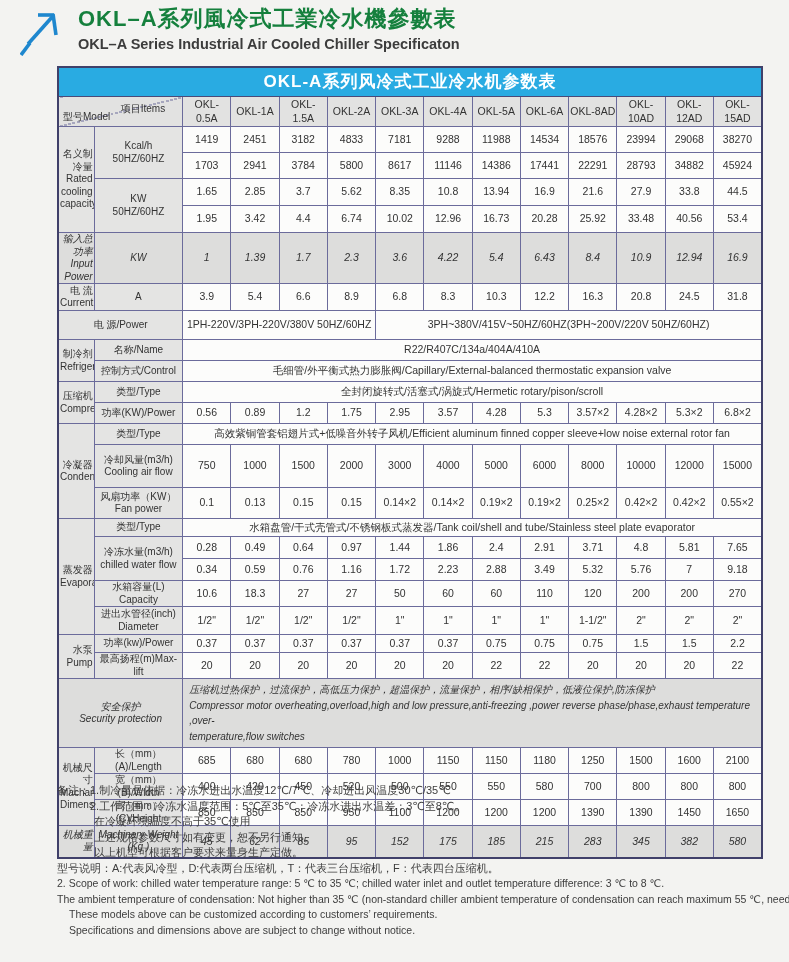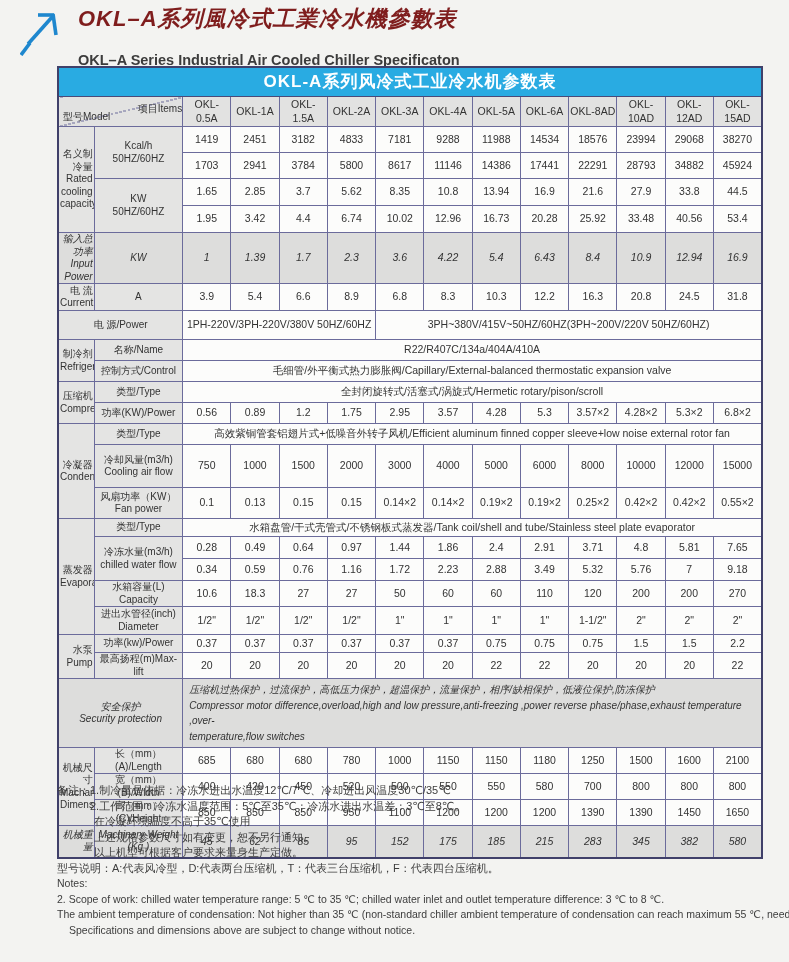--- a/index.html
+++ b/index.html
@@ -8,43 +8,43 @@
     background:#f3f3f1;
     font-family:"Liberation Sans","DejaVu Sans",sans-serif;
     color:#333;
     position:relative;
     overflow:hidden;
   }
   
   .page-head{position:absolute;left:20px;top:6px;display:flex;align-items:flex-start;}
   .logo{width:44px;height:48px;margin-right:14px;margin-top:2px;}
   .titles{line-height:1.15;}
-  .title-zh{font-size:22px;font-weight:bold;color:#7f1d1d;letter-spacing:1px;font-style:italic;}
-  .title-en{font-size:14.5px;font-weight:bold;color:#3c3c3c;margin-top:21px;}
+  .title-zh{font-size:22px;font-weight:bold;color:#15803d;letter-spacing:1px;}
+  .title-en{font-size:14.5px;font-weight:bold;color:#3c3c3c;margin-top:5px;}
   
   .tbl-wrap{position:absolute;left:57px;top:66px;width:706px;}
   table{border-collapse:collapse;table-layout:fixed;width:706px;}
   td{border:1px solid #6b6b9b;padding:0 1px;text-align:center;vertical-align:middle;
      font-size:10.5px;line-height:1.25;background:#fcfcfb;overflow:hidden;}
   tr.banner-row td{background:#29abe2;border:1px solid #4a4a78;}
   .banner{color:#ffffff;font-size:17px;font-weight:bold;letter-spacing:1px;height:28px;}
   table{border:2px solid #40406a;}
   .lbl{background:#e4e4e3;font-size:10px;white-space:pre-line;}
   .cat{background:#e4e4e3;text-align:right;}
   tr.gray td{background:#dddddc;font-style:italic;}
   .mh{background:#e2e2e1;font-size:10.5px;}
   .v{background:#fcfcfb;}
   .pre{white-space:pre-line;}
   .security-cell{text-align:left;padding:3px 6px;font-size:10px;line-height:1.55;white-space:pre-line;}
   
   .corner{position:relative;background:#e2e2e1;
     background-image:linear-gradient(to bottom right,transparent 49.4%,#6b6b9b 49.4%,#6b6b9b 50.6%,transparent 50.6%);}
   .corner span{position:absolute;font-size:10px;}
   .c-model{left:4px;top:14px;}
-  .c-items{right:0;top:6px;margin-left:10px;}
+  .c-items{right:17px;top:6px;margin-left:10px;}
   
   .notes{position:absolute;left:57px;top:783px;width:712px;font-size:11px;color:#3d3d3d;line-height:15.5px;}
   .notes div{white-space:nowrap;}
   .ind1{padding-left:33px;}
   .ind2{padding-left:37px;}
   .ind3{padding-left:12px;}
   .notes .en{font-size:10.5px;}
 </style>
 </head>
 <body>
@@ -372,21 +372,21 @@
           <td class="v">20</td>
           <td class="v">20</td>
           <td class="v">20</td>
           <td class="v">22</td>
         </tr>
 
   <tr class="gray" style="height:56px">
     <td colspan="2" class="lbl pre">安全保护
 Security protection</td>
     <td colspan="12" class="security-cell pre">压缩机过热保护，过流保护，高低压力保护，超温保护，流量保护，相序/缺相保护，低液位保护,防冻保护
-Compressor motor difference,overload,high and low pressure,anti-freezing ,power reverse phase/phase,exhaust temperature ,over-
+Compressor motor overheating,overload,high and low pressure,anti-freezing ,power reverse phase/phase,exhaust temperature ,over-
 temperature,flow switches</td>
   </tr>
 
   <tr style="height:18px">
     <td rowspan="3" class="lbl cat pre">机械尺寸
 Machanical
 Dimensions</td>
     <td class="lbl pre">长（mm）(A)/Length</td>
   <td class="v">685</td>
           <td class="v">680</td>
@@ -453,18 +453,18 @@
     </table>
 </div>
 
 <div class="notes">
   <div class="pre">备注：1.制冷量是依据：冷冻水进出水温度12℃/7℃、冷却进出风温度30℃/35℃</div>
   <div class="ind1 pre">2.工作范围：冷冻水温度范围：5℃至35℃；冷冻水进出水温差：3℃至8℃。</div>
   <div class="ind2 pre">在冷凝环境温度不高于35℃使用</div>
   <div class="ind2 pre">上述规格参数尺寸如有变更，恕不另行通知。</div>
   <div class="ind2 pre">以上机型可根据客户要求来量身生产定做。</div>
   <div class="pre">型号说明：A:代表风冷型，D:代表两台压缩机，T：代表三台压缩机，F：代表四台压缩机。</div>
-  <div class="en pre">Notes:</div>
   <div class="en pre">2. Scope of work: chilled water temperature range: 5 ℃ to 35 ℃; chilled water inlet and outlet temperature difference: 3 ℃ to 8 ℃.</div>
   <div class="en pre">The ambient temperature of condensation: Not higher than 35 ℃ (non-standard chiller ambient temperature of condensation can reach maximum 55 ℃, need to order production).</div>
+  <div class="en ind3 pre">These models above can be customized according to customers’  requirements.</div>
   <div class="en ind3 pre">Specifications and dimensions above are subject to change without notice.</div>
 
 </div>
 
 </body></html>

